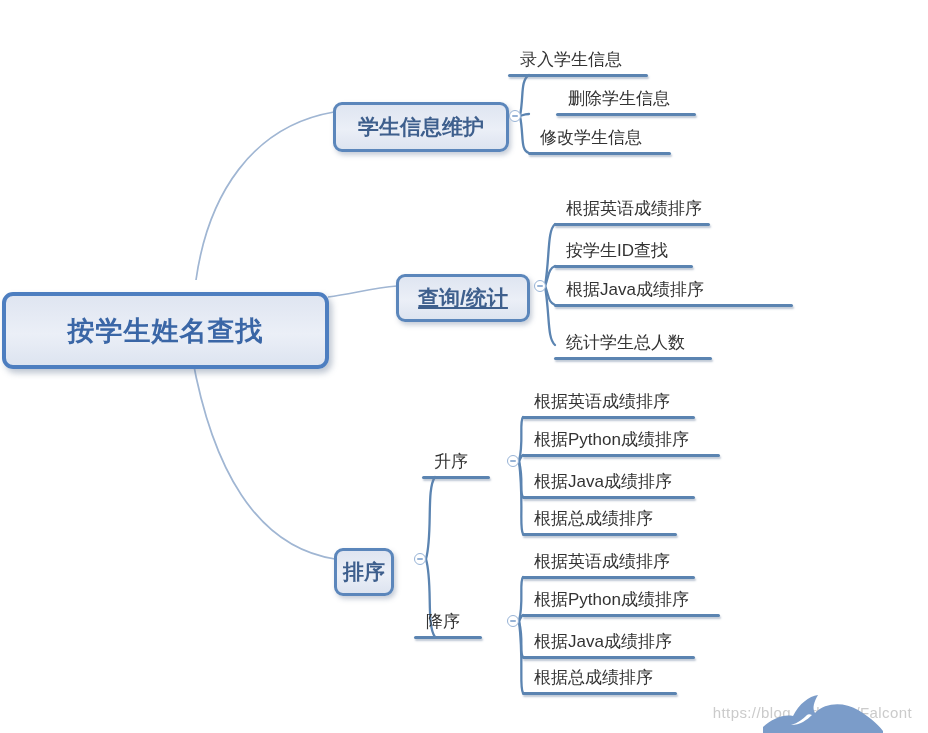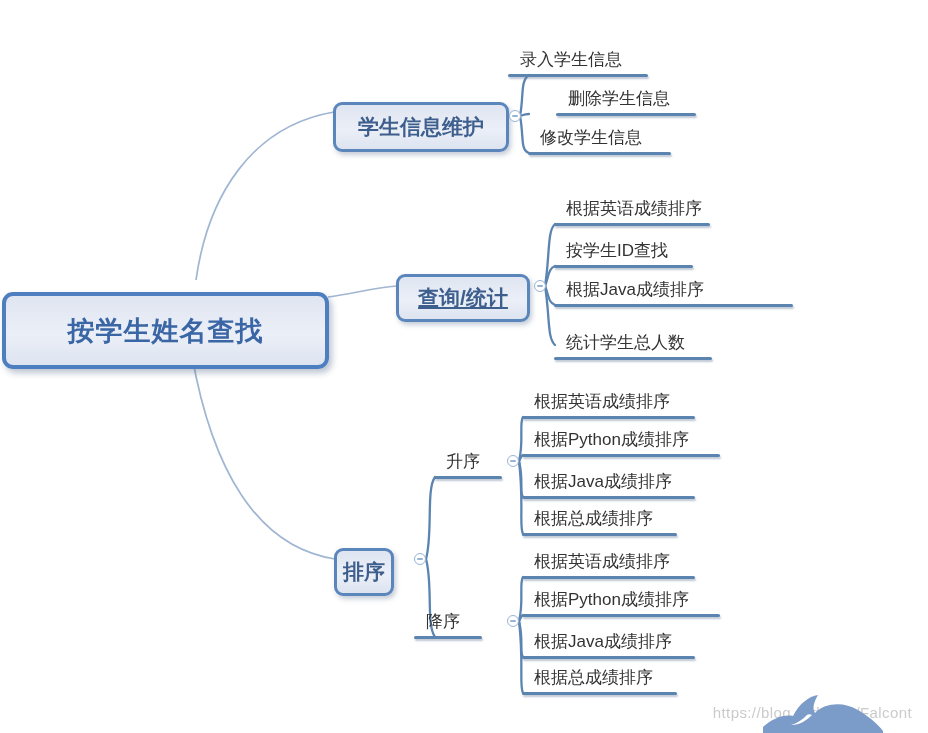--- a/index.html
+++ b/index.html
@@ -125,21 +125,21 @@
 
   <div class="leaf" style="left:508px;top:47px;width:140px;">录入学生信息</div>
   <div class="leaf" style="left:556px;top:86px;width:140px;">删除学生信息</div>
   <div class="leaf" style="left:528px;top:125px;width:143px;">修改学生信息</div>
 
   <div class="leaf" style="left:554px;top:196px;width:156px;">根据英语成绩排序</div>
   <div class="leaf" style="left:554px;top:238px;width:139px;">按学生ID查找</div>
   <div class="leaf" style="left:554px;top:277px;width:239px;">根据Java成绩排序</div>
   <div class="leaf" style="left:554px;top:317px;width:158px;margin-top:13px;">统计学生总人数</div>
 
-  <div class="leaf" style="left:434px;top:449px;width:68px;">升序</div>
+  <div class="leaf" style="left:422px;top:449px;width:68px;">升序</div>
   <div class="leaf" style="left:414px;top:609px;width:68px;">降序</div>
 
   <div class="leaf" style="left:522px;top:389px;width:173px;">根据英语成绩排序</div>
   <div class="leaf" style="left:522px;top:427px;width:198px;">根据Python成绩排序</div>
   <div class="leaf" style="left:522px;top:469px;width:173px;">根据Java成绩排序</div>
   <div class="leaf" style="left:522px;top:506px;width:155px;">根据总成绩排序</div>
 
   <div class="leaf" style="left:522px;top:549px;width:173px;">根据英语成绩排序</div>
   <div class="leaf" style="left:522px;top:587px;width:198px;">根据Python成绩排序</div>
   <div class="leaf" style="left:522px;top:629px;width:173px;">根据Java成绩排序</div>

